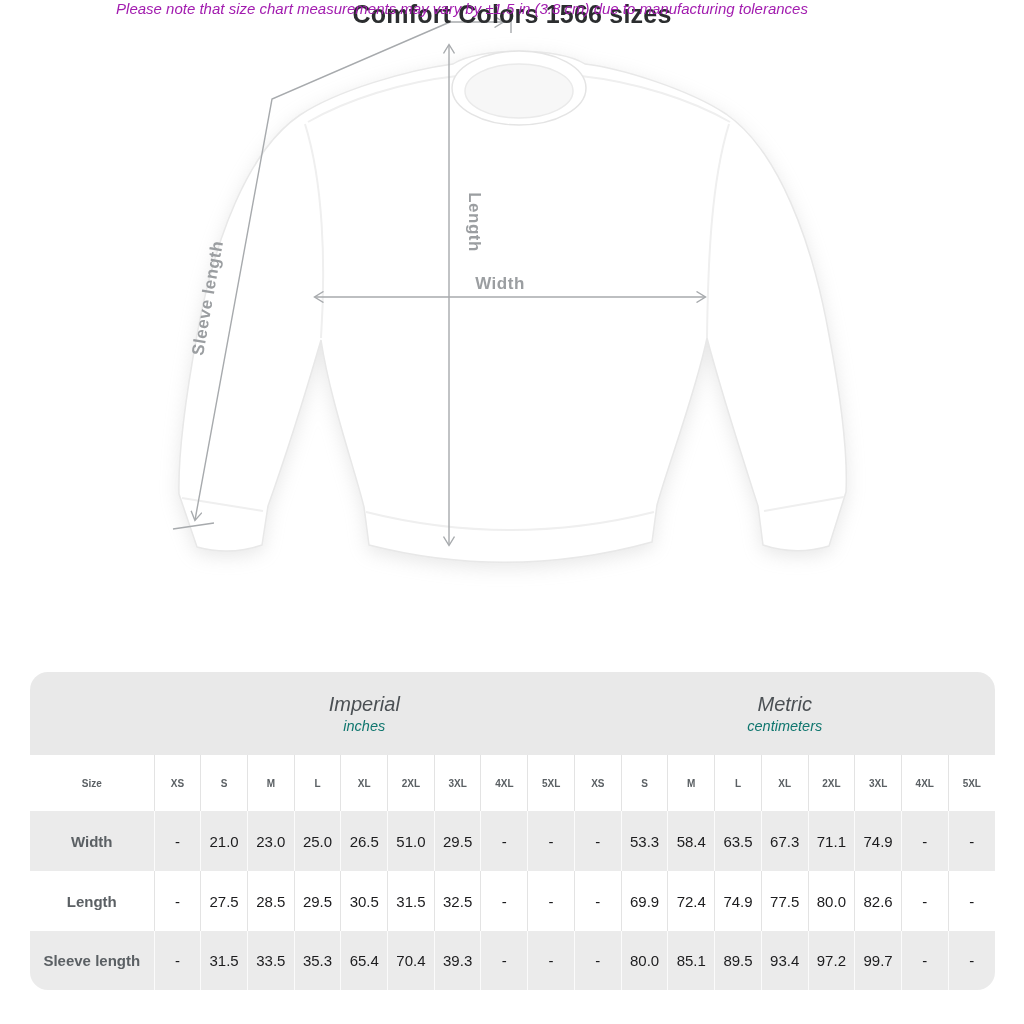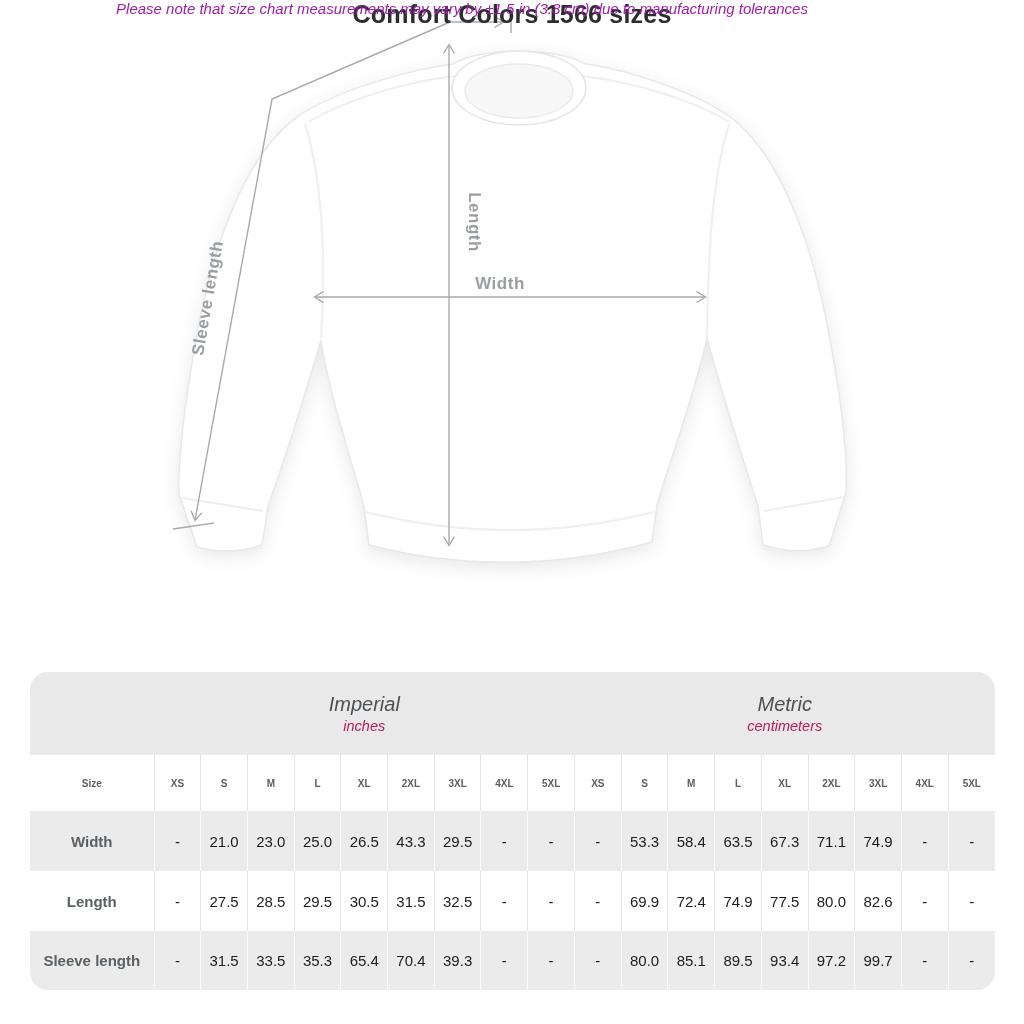--- a/index.html
+++ b/index.html
@@ -16,21 +16,21 @@
     font-style:italic;font-size:15px;color:#a21caf;padding-left:26px;}
 
   
   .table-card{position:absolute;left:30px;top:672px;width:965px;height:318px;
     border-radius:18px;overflow:hidden;background:#ffffff;}
   table.size-table{border-collapse:collapse;table-layout:fixed;width:965px;height:318px;}
   table.size-table td, table.size-table th{padding:0;text-align:center;vertical-align:middle;}
 
   tr.band-row{height:83px;background:#e9e9e9;}
   .band-title{font-size:20px;font-weight:normal;font-style:italic;color:#4b5054;line-height:1.25;}
-  .band-unit{font-size:14.5px;font-style:italic;color:#be185d;line-height:1.3;}
+  .band-unit{font-size:14.5px;font-style:italic;color:#0f766e;line-height:1.3;}
 
   tr.sizes-row{height:56px;background:#ffffff;}
   tr.sizes-row th{font-size:10px;font-weight:bold;color:#5b6064;}
   tr.data-row th{font-size:15px;font-weight:bold;color:#5b6064;}
   tr.data-row td{font-size:15px;color:#1c1c1e;}
   tr.r1{height:60px;background:#ebebeb;}
   tr.r2{height:60px;background:#ffffff;}
   tr.r3{height:59px;background:#ebebeb;}
 
   
@@ -152,21 +152,21 @@
         <th>5XL</th>
       </tr>
 
       <tr class="data-row r1">
         <th>Width</th>
         <td class="first">-</td>
         <td>21.0</td>
         <td>23.0</td>
         <td>25.0</td>
         <td>26.5</td>
-        <td>43.3</td>
+        <td>51.0</td>
         <td>29.5</td>
         <td>-</td>
         <td>-</td>
         <td>-</td>
         <td>53.3</td>
         <td>58.4</td>
         <td>63.5</td>
         <td>67.3</td>
         <td>71.1</td>
         <td>74.9</td>

